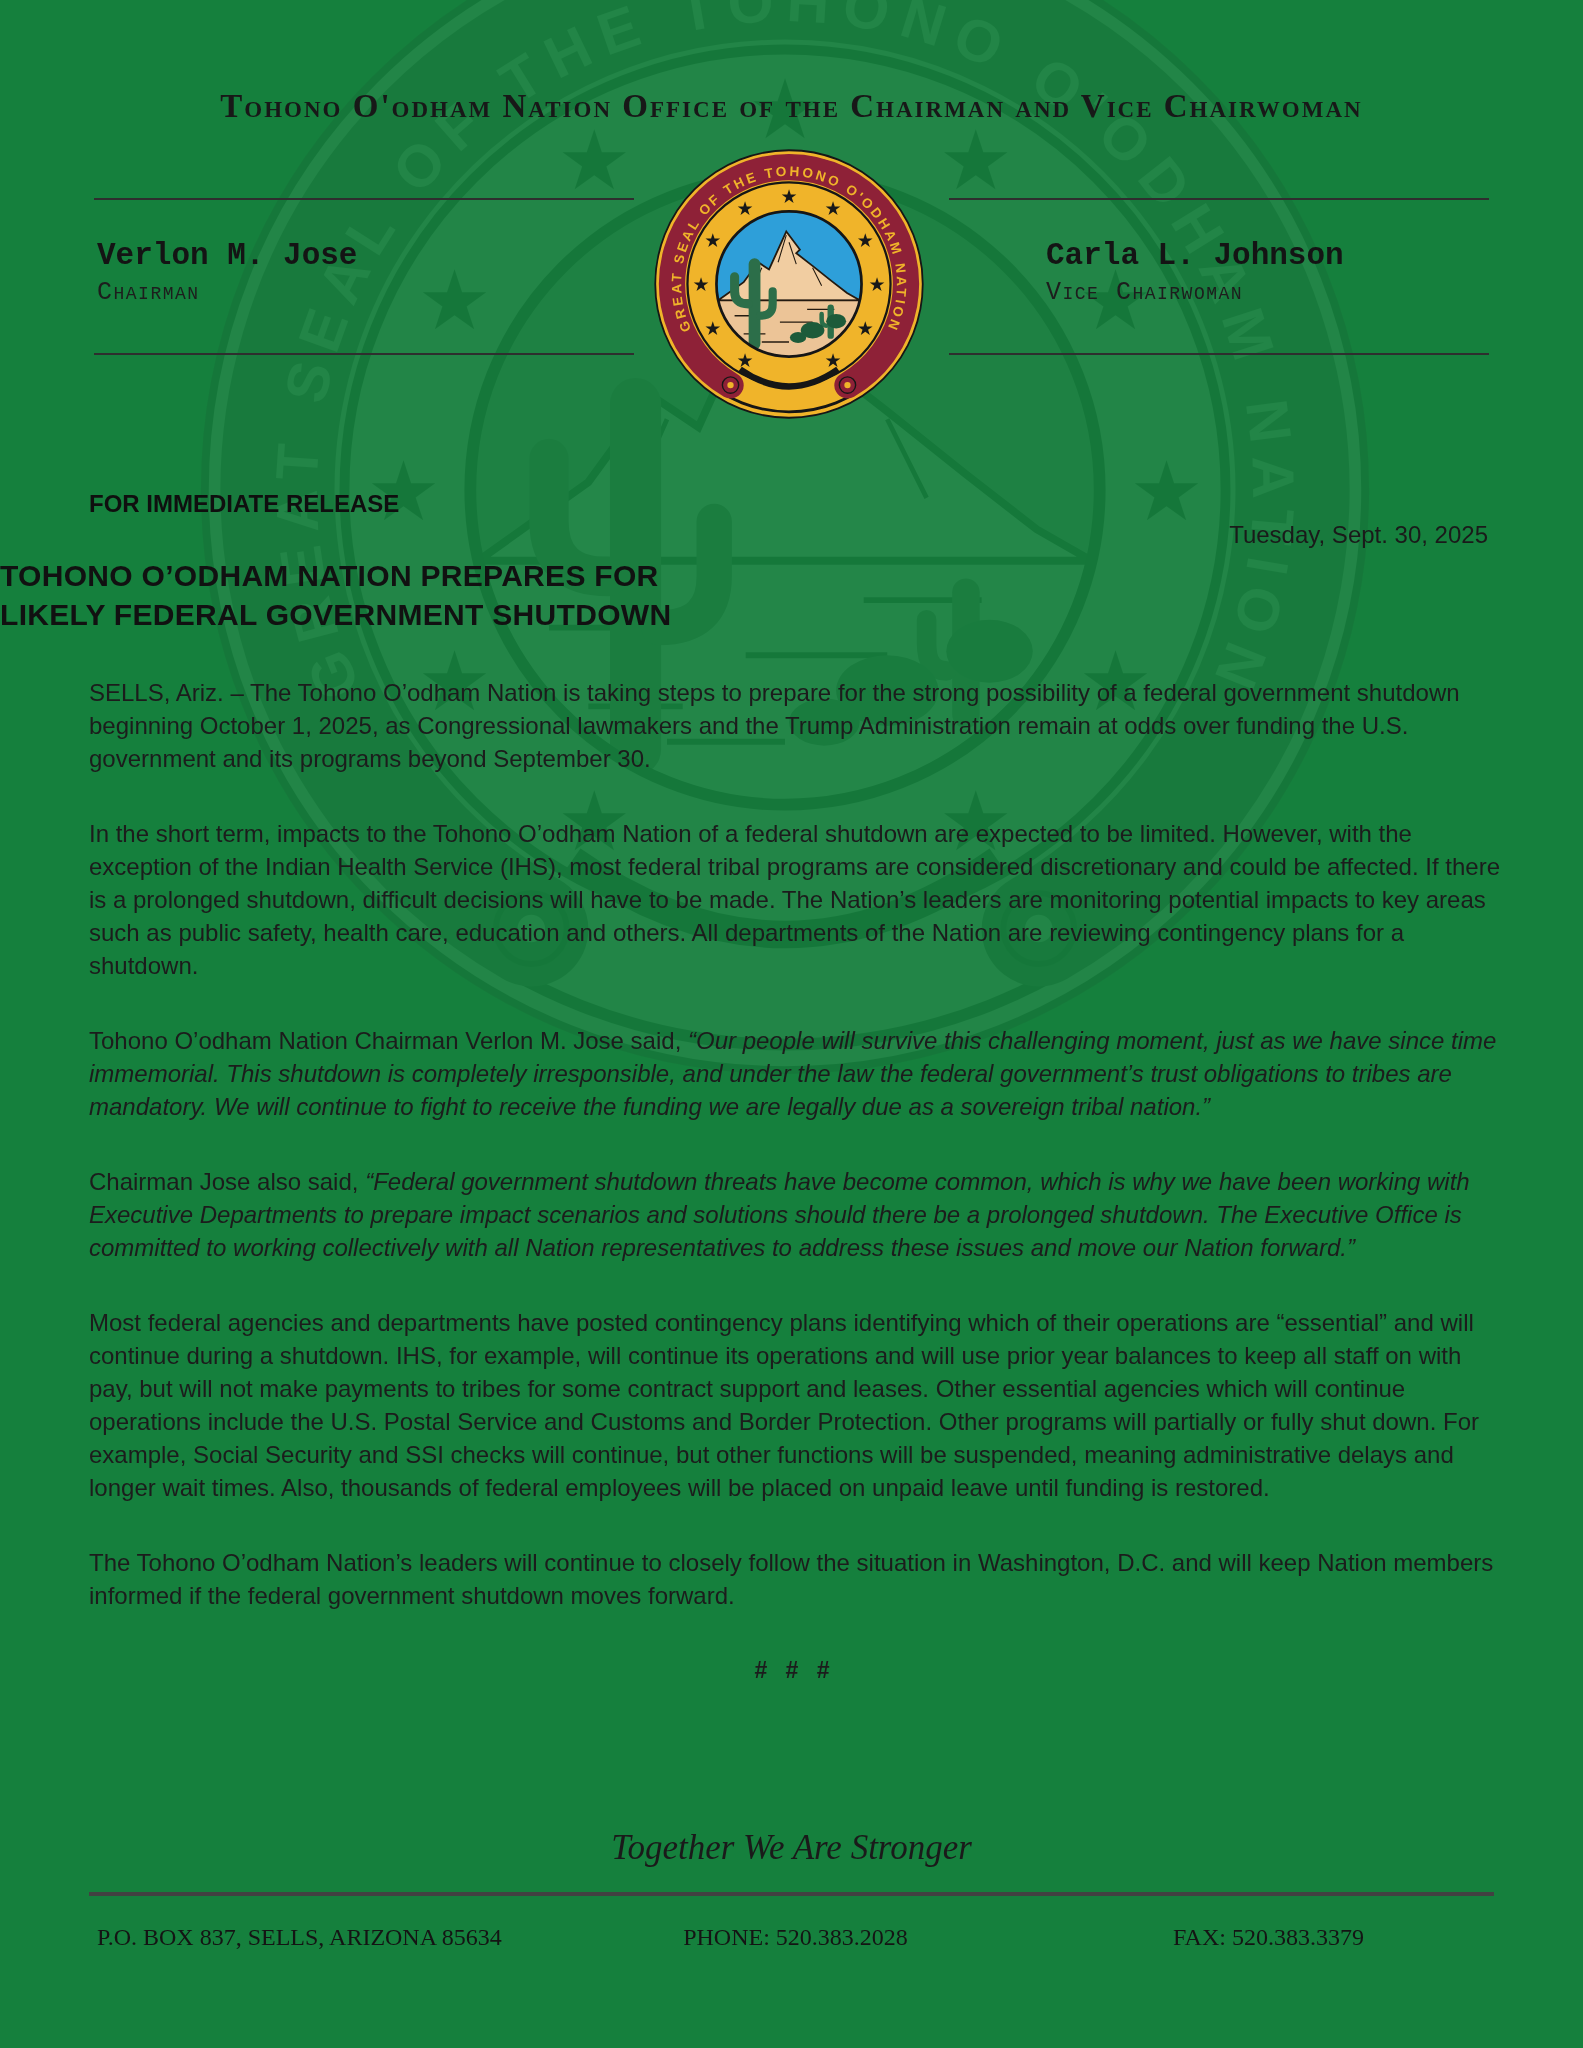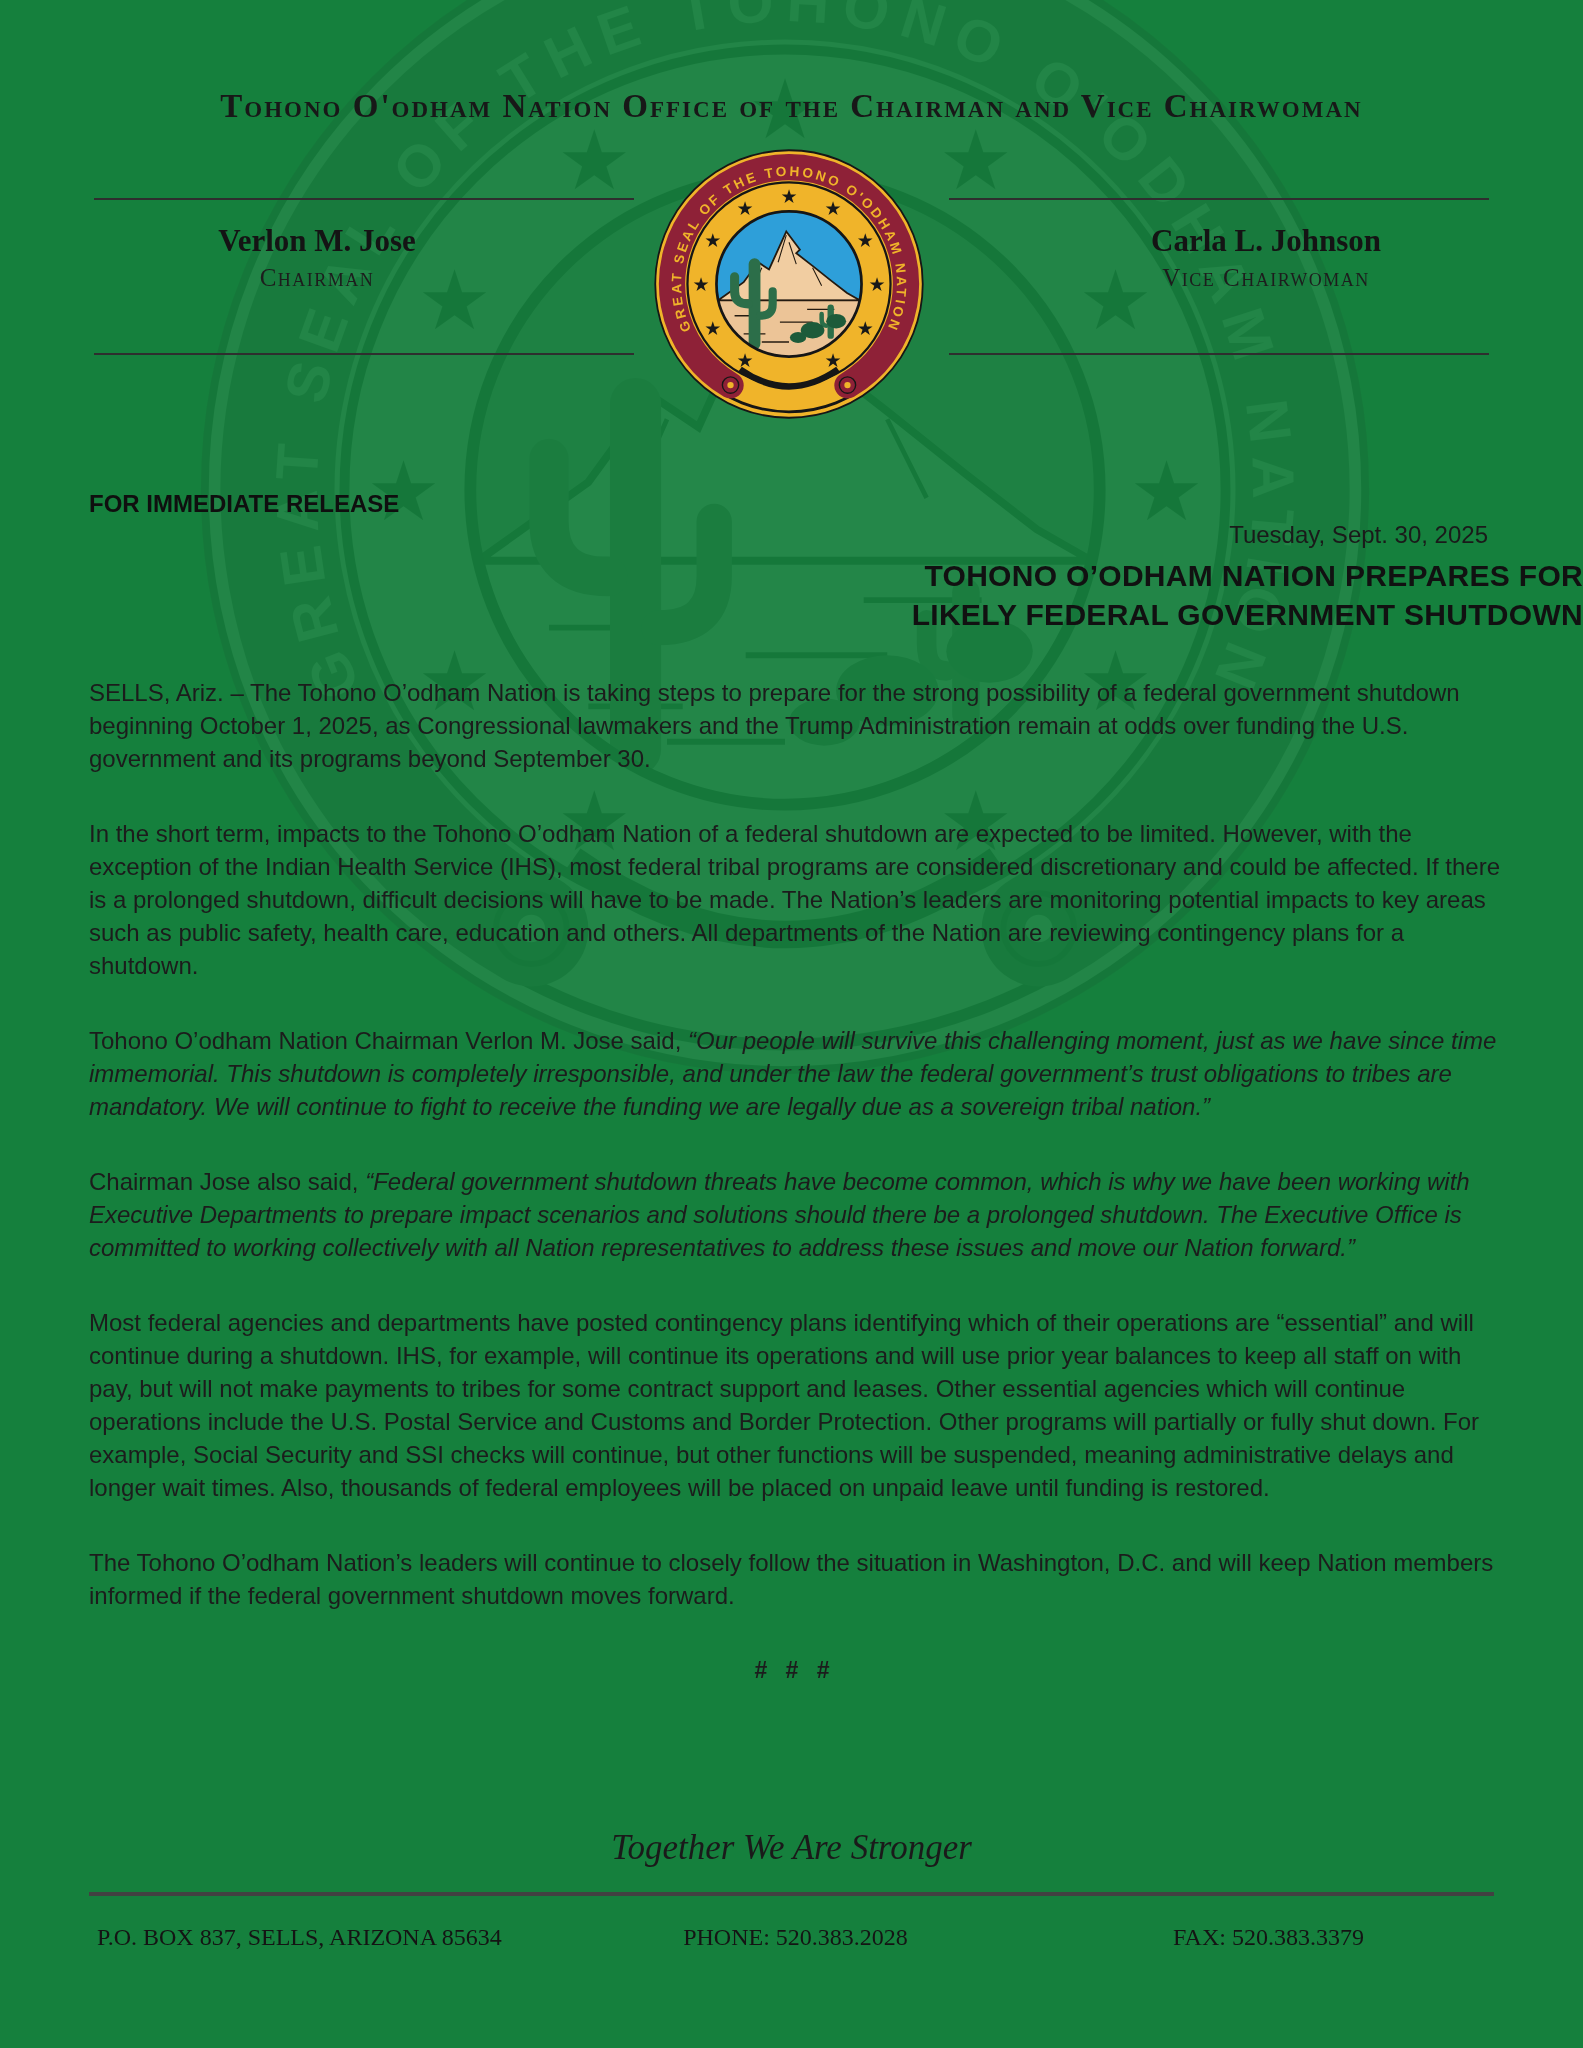--- a/index.html
+++ b/index.html
@@ -12,35 +12,35 @@
 
   
   .office-title{position:absolute;top:88px;left:0;width:100%;text-align:center;
     font-family:"Liberation Serif",serif;font-weight:bold;font-size:33px;
     font-variant:small-caps;letter-spacing:2px;color:#181818;}
   .rule{position:absolute;height:2px;background:#2e2e2e;}
   .rule.u-l{left:94px;top:198px;width:540px;}
   .rule.u-r{left:949px;top:198px;width:540px;}
   .rule.l-l{left:94px;top:353px;width:540px;}
   .rule.l-r{left:949px;top:353px;width:540px;}
-  .official{position:absolute;top:223px;width:440px;text-align:center;
-    font-family:Liberation Serif, serif;}
+  .official{position:absolute;top:238px;width:440px;
+    font-family:Liberation Mono, monospace;}
   .official.left{left:97px;}
   .official.right{left:1046px;}
   .official .name{font-weight:bold;font-size:31px;color:#141414;}
   .official .role{font-size:25px;font-variant:small-caps;letter-spacing:1.5px;
     margin-top:5px;color:#1d1d1d;}
   .seal{position:absolute;left:653px;top:148px;width:272px;height:272px;}
 
   
   .press-release{position:absolute;left:89px;top:416px;font-weight:bold;font-size:46px;
     letter-spacing:-0.5px;color:#0f0f0f;}
   .fir{position:absolute;left:89px;top:490px;font-weight:bold;font-size:24px;color:#0f0f0f;}
   .dateline{position:absolute;top:521px;right:95px;font-size:24px;color:#1a1a1a;}
-  .headline{position:absolute;top:556px;left:0;width:100%;text-align:right;
+  .headline{position:absolute;top:556px;left:0;width:100%;text-align:left;
     font-weight:bold;font-size:30px;line-height:39px;letter-spacing:0.3px;color:#111;}
 
   
   .bodytext{position:absolute;left:89px;top:676px;width:1412px;
     font-size:24px;line-height:33px;color:#1c1c1c;}
   .bodytext p{margin:0 0 42px 0;}
   .bodytext em{font-style:italic;}
   .endmark{text-align:center;margin-top:28px;font-weight:bold;font-size:23px;letter-spacing:6px;}
 
   

